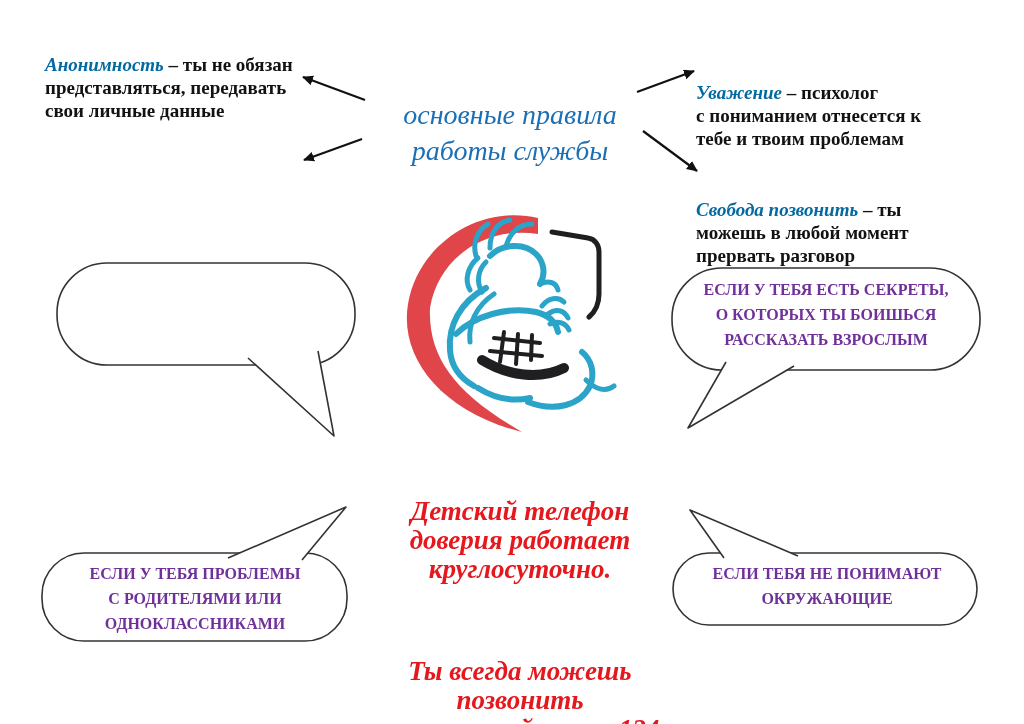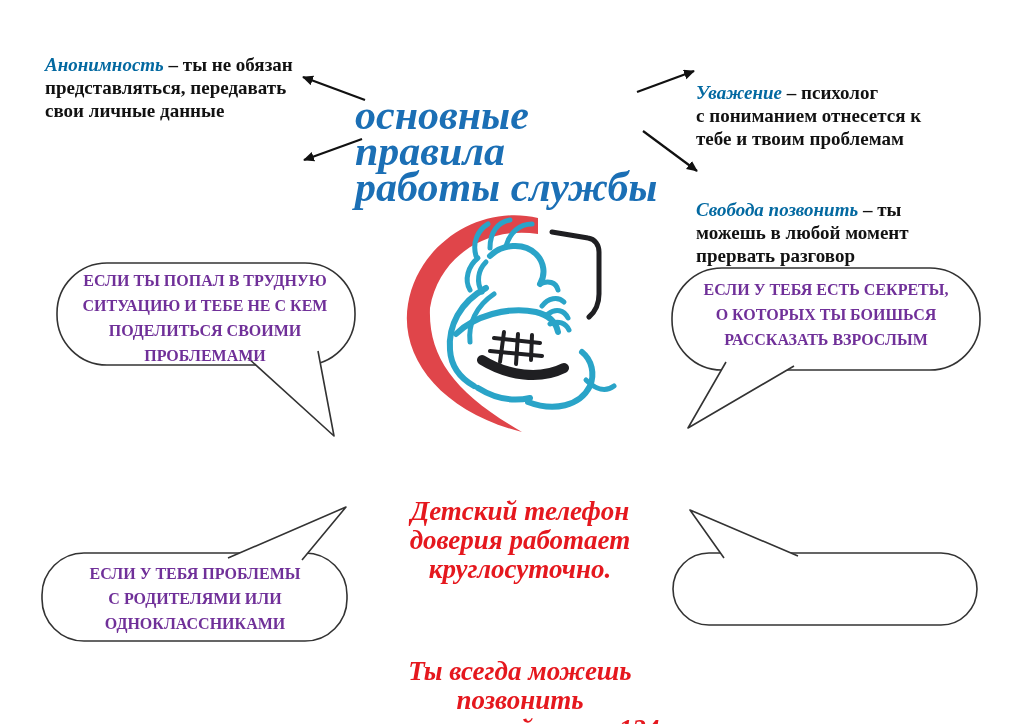--- a/index.html
+++ b/index.html
@@ -12,22 +12,22 @@
   .bubble-shape { fill:#fff; stroke:#333; stroke-width:1.6; }
   .bubble-tail { fill:#fff; stroke:#333; stroke-width:1.6; stroke-linejoin:round; }
 
   .rules { position:absolute; font-weight:bold; font-size:19px; line-height:23px;
            color:#121212; white-space:pre-line; }
   #tl-rules { left:45px; top:30px; width:290px; }
   #tr-rules { left:696px; top:58px; width:300px; }
   .rules .para { margin:0 0 25px 0; }
   .term { color:#0369a1; font-style:italic; }
 
-  .page-title { position:absolute; left:355px; top:97px; width:310px; text-align:left;
-                font-weight:bold; font-style:italic; font-size:42px; line-height:36px;
+  .page-title { position:absolute; left:355px; top:97px; width:310px; text-align:center;
+                font-weight:normal; font-style:italic; font-size:28px; line-height:36px;
                 color:#1b6fb5; white-space:pre-line; }
 
   .bubble-text { position:absolute; text-align:center; font-weight:bold; font-size:16px;
                  line-height:25px; color:#703099; white-space:pre-line; }
   #bt1 { left:72px;  top:268px; width:266px; }
   #bt2 { left:688px; top:277px; width:276px; }
   #bt3 { left:58px;  top:561px; width:274px; }
   #bt4 { left:690px; top:561px; width:274px; }
 
   .footer-text { position:absolute; left:360px; top:452px; width:320px; text-align:center;
@@ -131,30 +131,28 @@
 с пониманием отнесется к
 тебе и твоим проблемам</span></p>
     <p class="para"><span class="term">Свобода позвонить</span><span> – ты
 можешь в любой момент
 прервать разговор</span></p>
   </div>
 
   <div class="page-title">основные правила
 работы службы</div>
 
-  <div class="bubble-text" id="bt1">ЕСЛИ ТЫ ПОПАЛ В ТРУДНУЮ
-СИТУАЦИЮ И ТЕБЕ НЕ С КЕМ
-ПОДЕЛИТЬСЯ СВОИМИ
-ПРОБЛЕМАМИ</div>
   <div class="bubble-text" id="bt3">ЕСЛИ У ТЕБЯ ПРОБЛЕМЫ
 С РОДИТЕЛЯМИ ИЛИ
 ОДНОКЛАССНИКАМИ</div>
   <div class="bubble-text" id="bt2">ЕСЛИ У ТЕБЯ ЕСТЬ СЕКРЕТЫ,
 О КОТОРЫХ ТЫ БОИШЬСЯ
 РАССКАЗАТЬ ВЗРОСЛЫМ</div>
+  <div class="bubble-text" id="bt4">ЕСЛИ ТЕБЯ НЕ ПОНИМАЮТ
+ОКРУЖАЮЩИЕ</div>
 
   <div class="footer-text">
     <p class="p1">Детский телефон
 доверия работает
 круглосуточно.</p>
     <p class="p2">Ты всегда можешь
 позвонить
 на короткий номер 124</p>
   </div>
 

